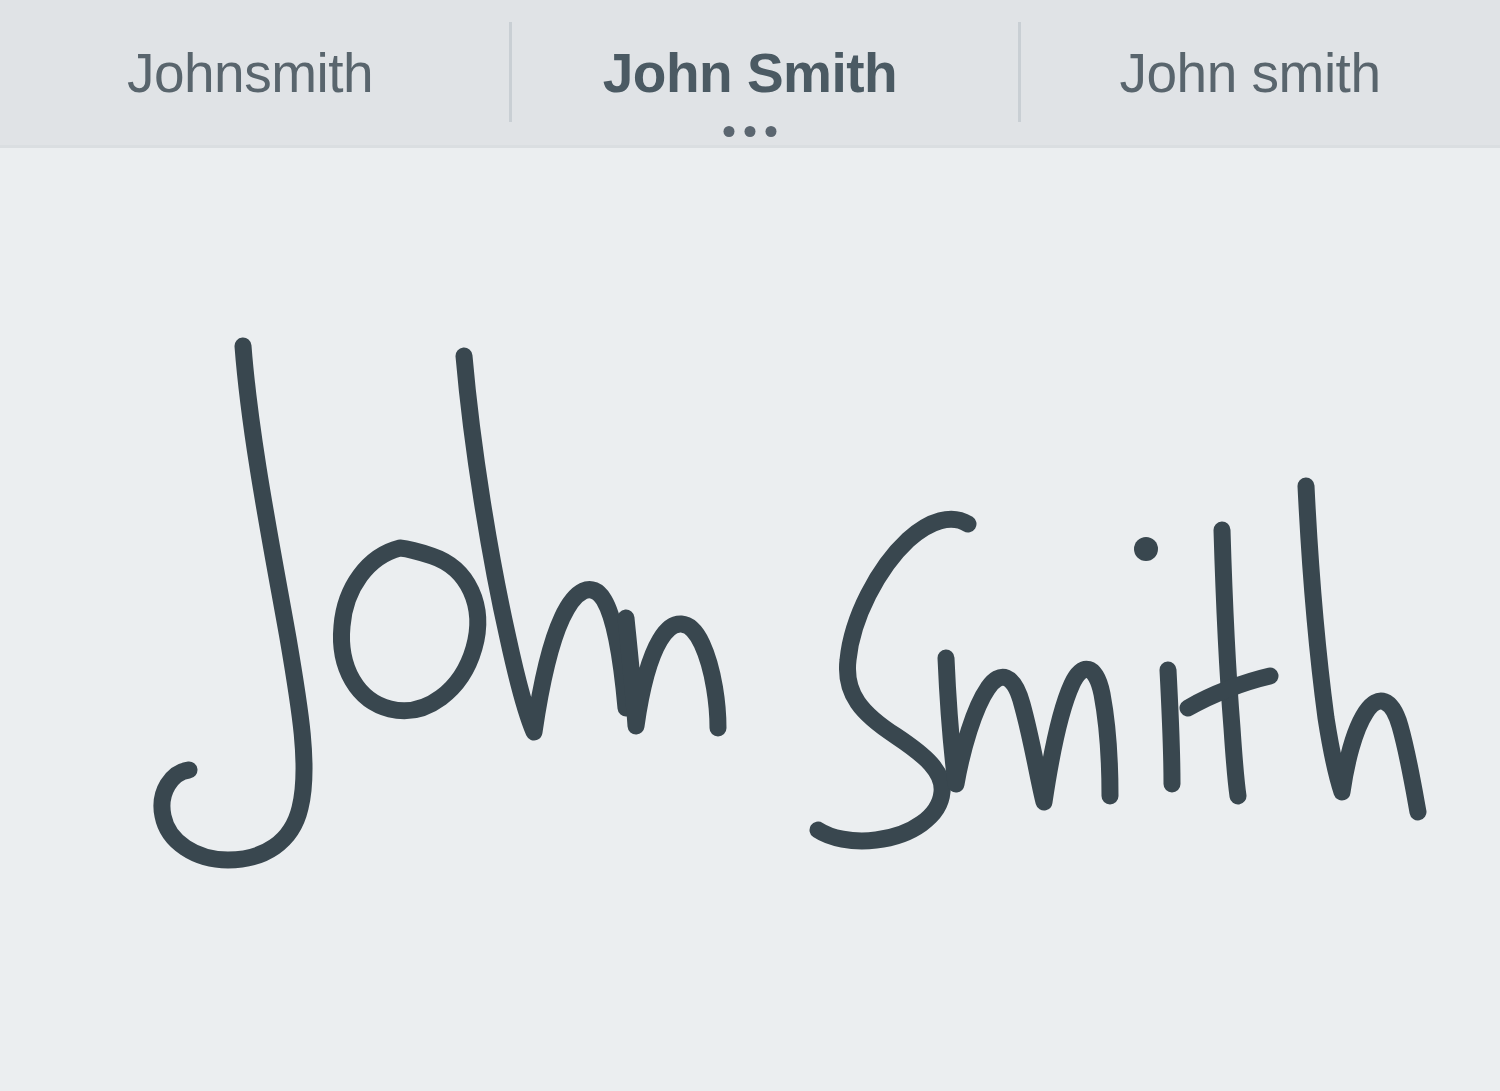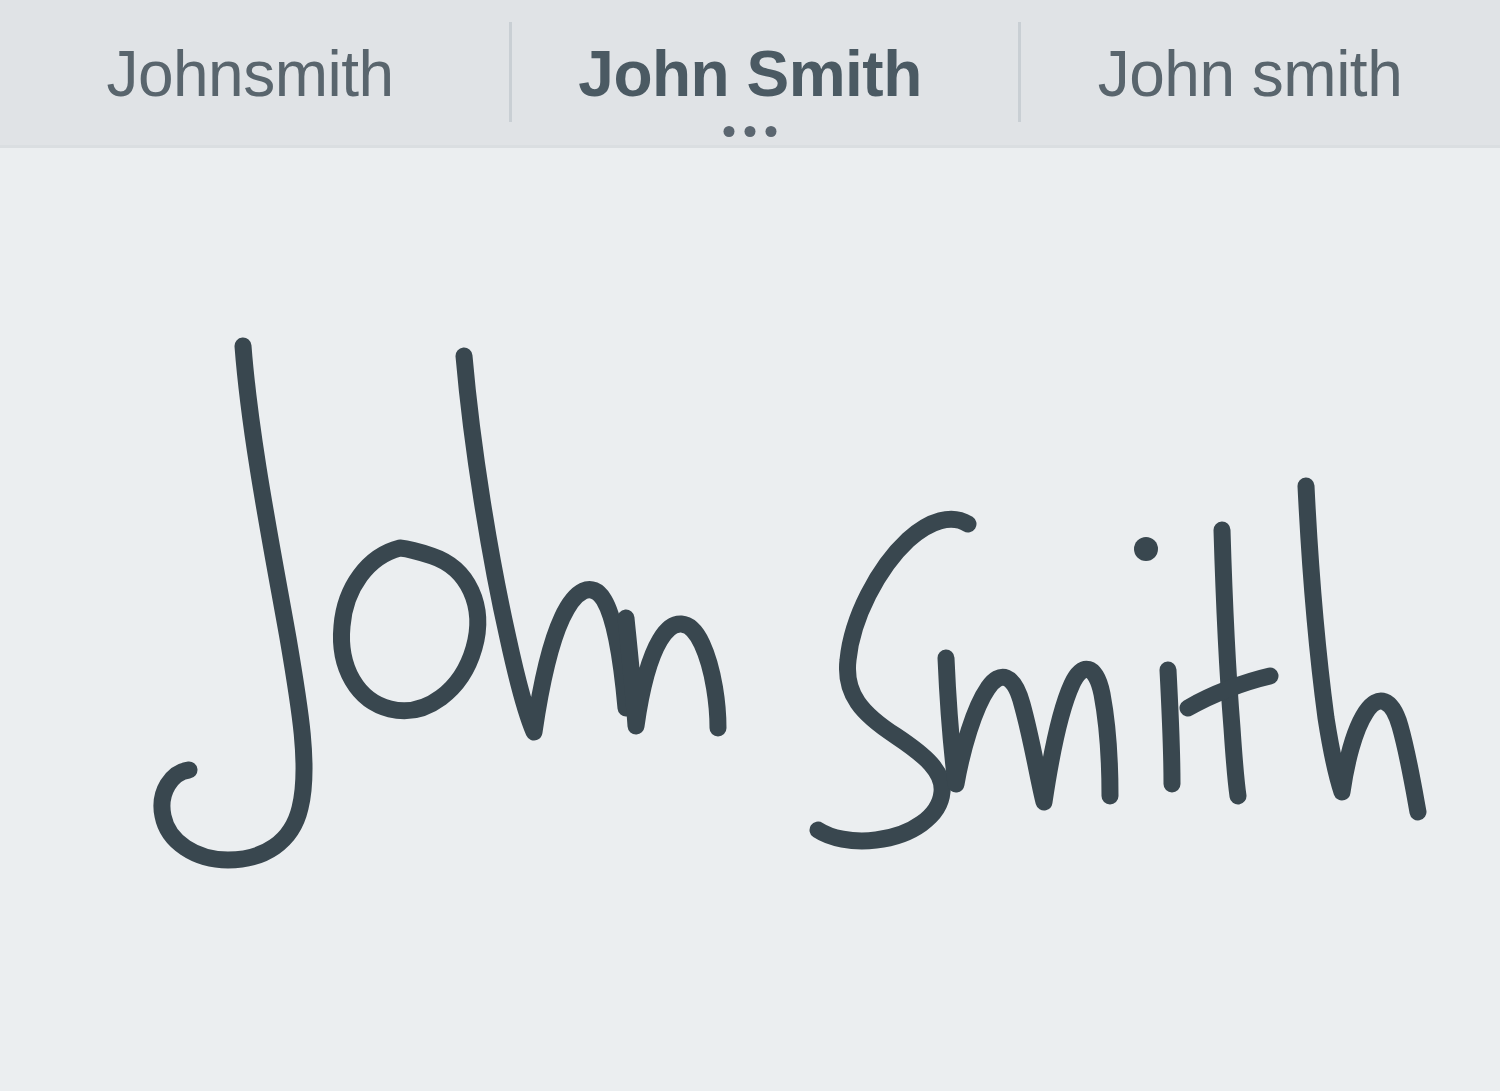--- a/index.html
+++ b/index.html
@@ -50,21 +50,21 @@
     align-items: center;
     justify-content: center;
     padding-top: 4px;
     box-sizing: border-box;
     position: relative;
     cursor: pointer;
     user-select: none;
   }
 
   .suggestion-label {
-    font-size: 64px;
+    font-size: 55px;
     line-height: 1;
     color: #59656D;
     font-weight: 400;
     letter-spacing: -0.5px;
     white-space: nowrap;
   }
 
   .suggestion.is-selected .suggestion-label {
     font-weight: 700;
     color: #4B5A63;

